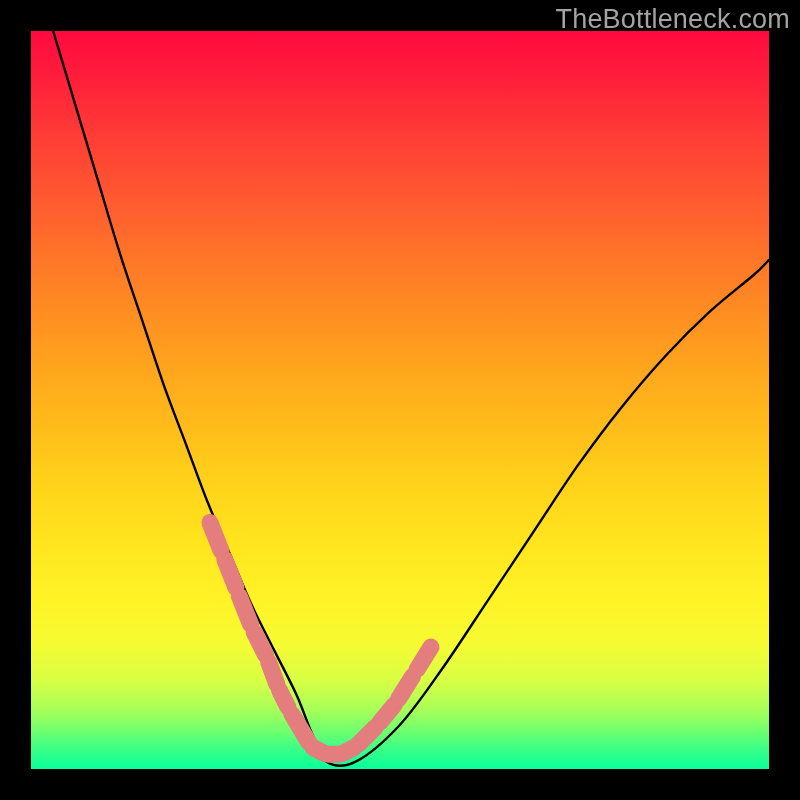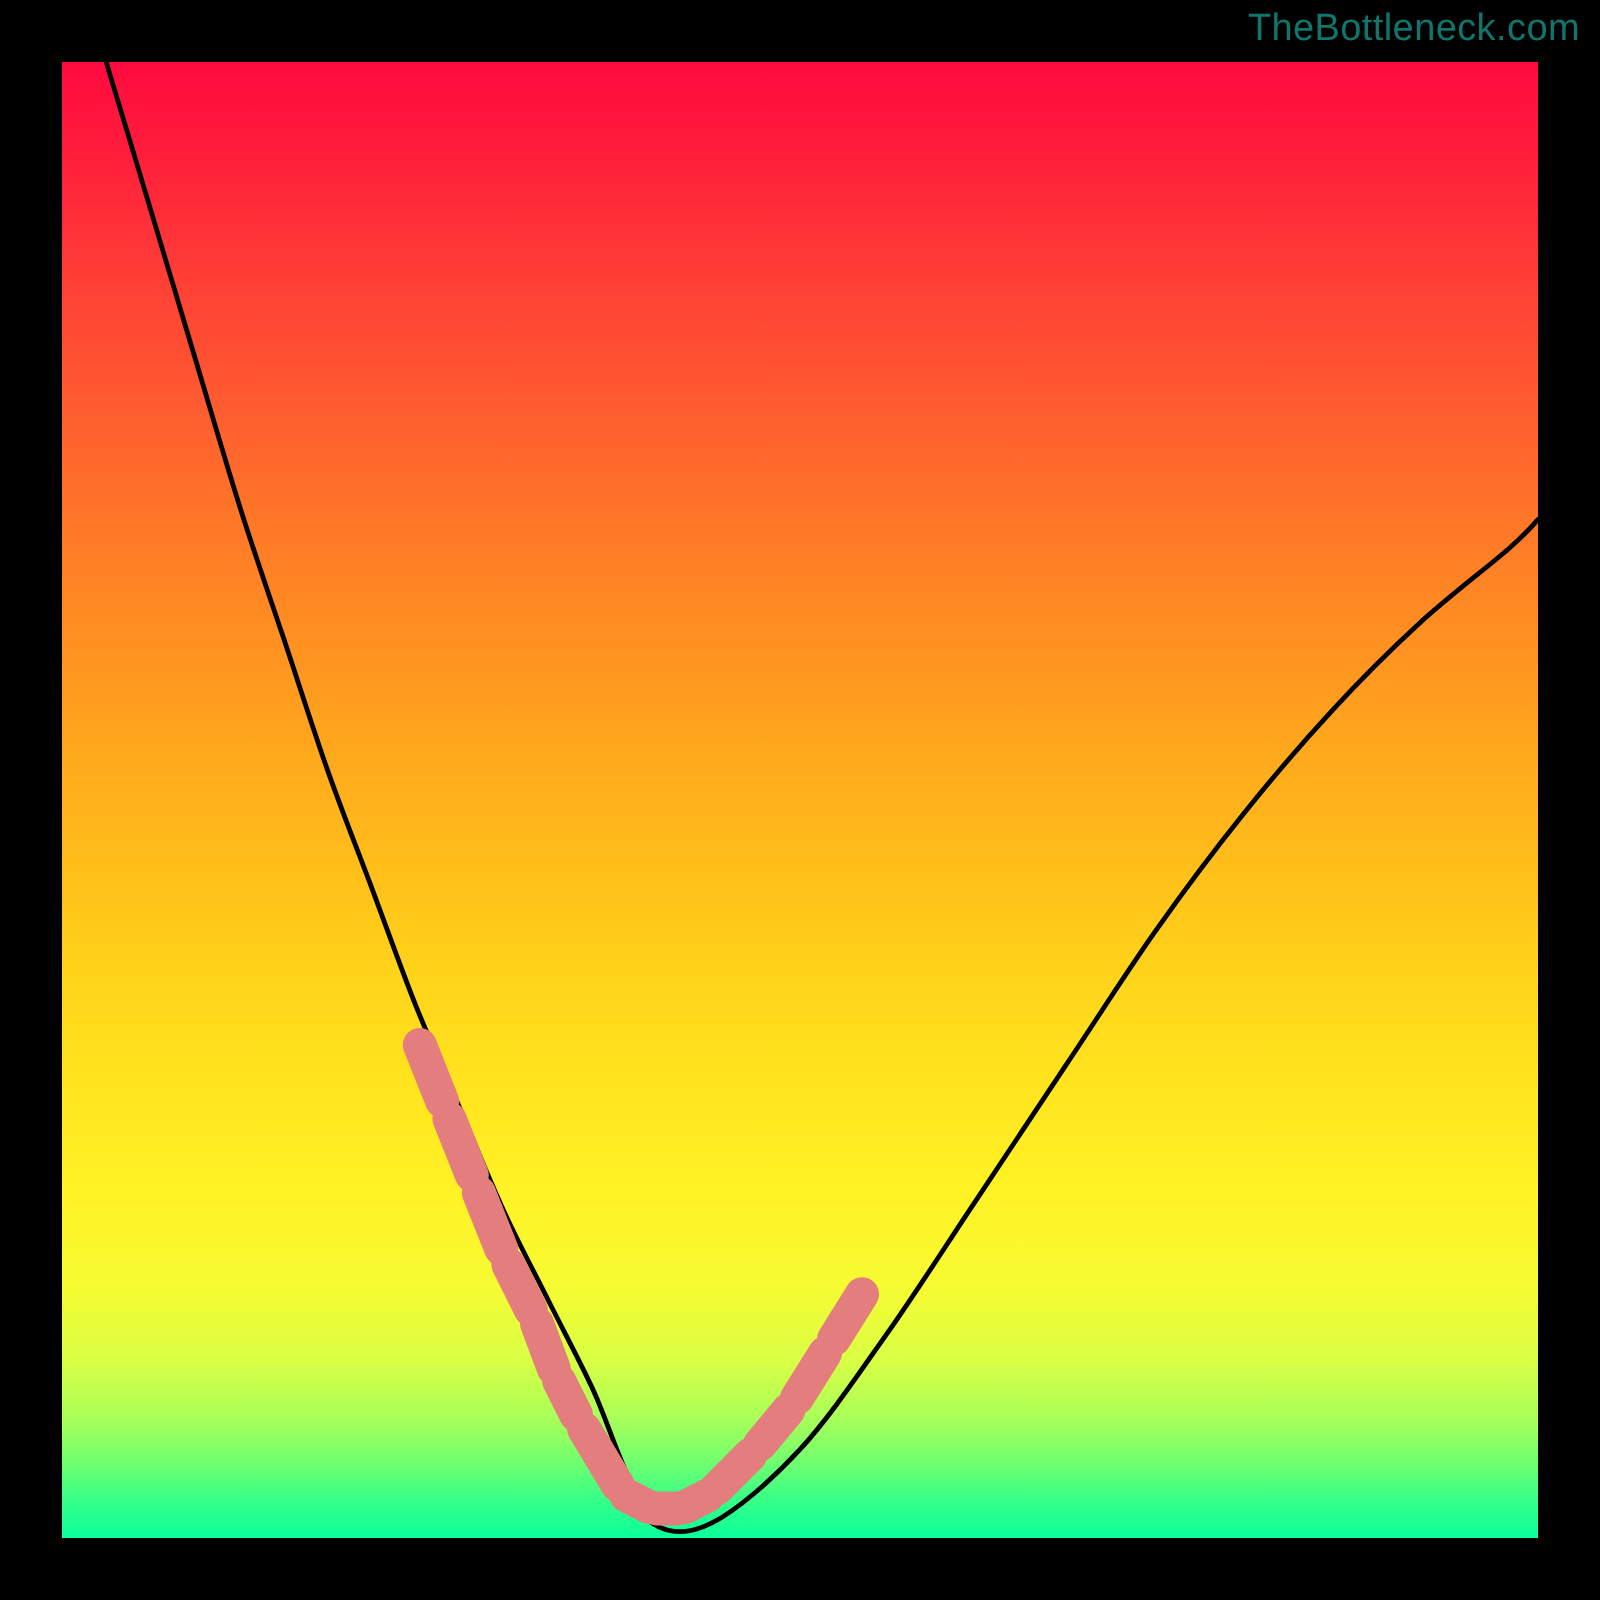--- a/index.html
+++ b/index.html
@@ -51,22 +51,22 @@
   .curve-svg {
     position: absolute;
     inset: 0;
     width: 738px;
     height: 738px;
   }
   .watermark {
     position: absolute;
     top: 4px;
     right: 10px;
-    color: #0f766e;
-    font-size: 19px;
+    color: #a3a3a3;
+    font-size: 27px;
     letter-spacing: 0.2px;
     user-select: none;
   }
 </style>
 </head>
 <body>
 
 <div class="frame">
 
   <div class="plot-area">

